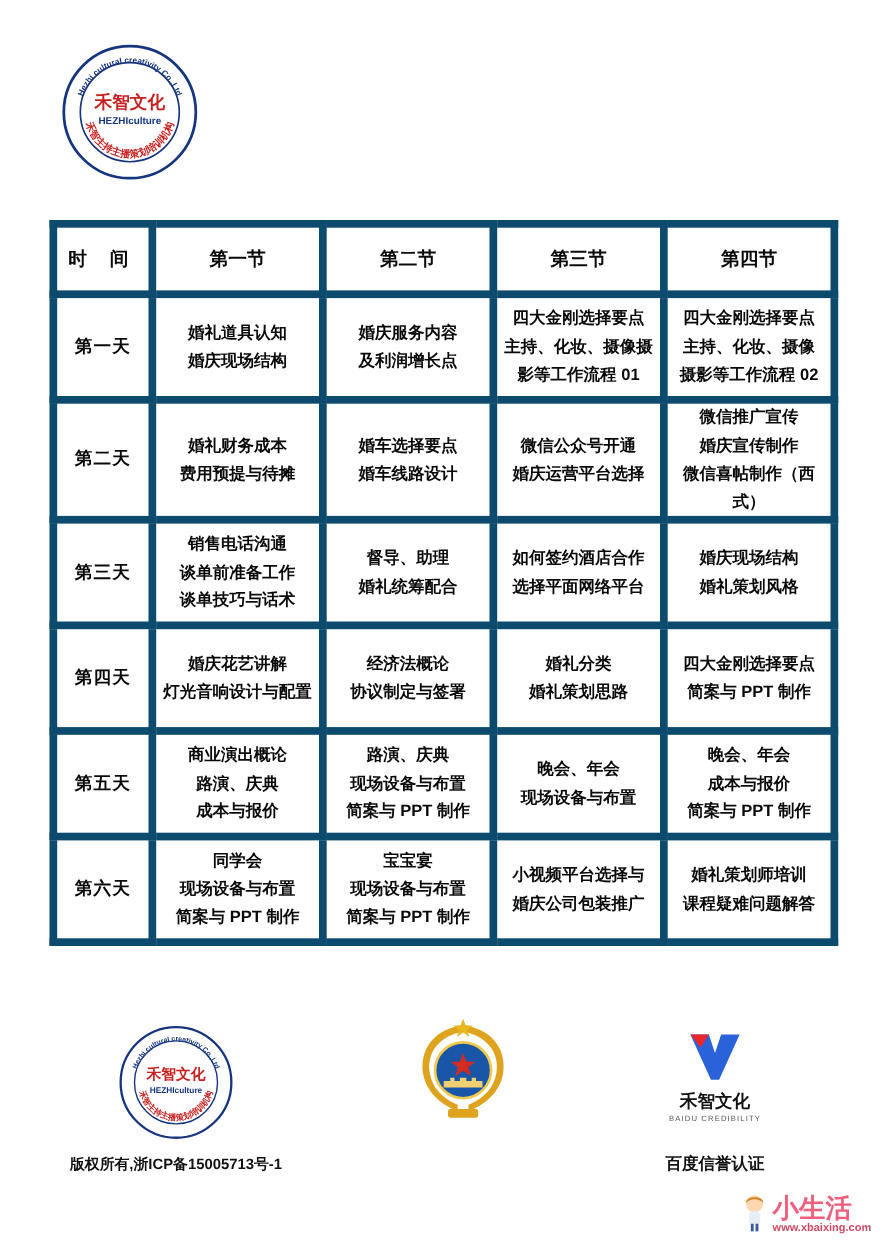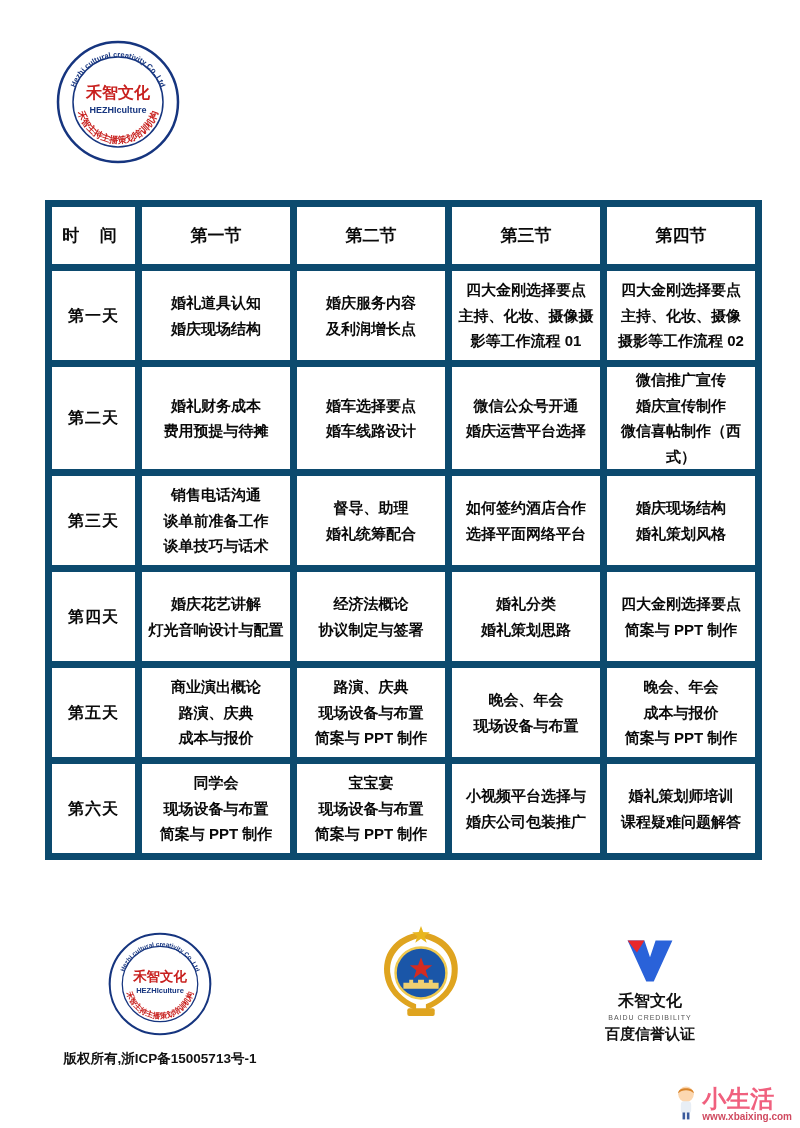--- a/index.html
+++ b/index.html
@@ -35,21 +35,21 @@
   
   .footer-col { position:absolute; display:flex; flex-direction:column; align-items:center; }
   .footer-company { left:55px; top:932px; width:210px; }
   .footer-police  { left:315px; top:926px; width:212px; }
   .footer-baidu   { left:595px; top:936px; width:110px; }
 
   .copyright-text { margin-top:14px; font-size:13.5px; font-weight:700; color:#111; white-space:nowrap; }
   .police-number  { margin-top:14px; font-size:14.5px; font-weight:700; color:#000; white-space:nowrap; }
   .baidu-name-cn  { margin-top:5px; font-size:16px; font-weight:700; color:#111; }
   .baidu-name-en  { margin-top:2px; font-size:7px; letter-spacing:1px; color:#555; }
-  .baidu-cert     { margin-top:4px; font-size:15px; font-weight:700; color:#111;font-family:Liberation Serif, serif; }
+  .baidu-cert     { margin-top:28px; font-size:15px; font-weight:700; color:#111;font-family:Liberation Serif, serif; }
 
   
   .watermark { position:absolute; right:8px; bottom:6px; display:flex; align-items:flex-end; gap:3px; }
   .watermark-texts { display:flex; flex-direction:column; align-items:flex-start; line-height:1.05; }
   .watermark-name { font-size:24px; font-weight:900; color:#f0607e;margin-top:40px; }
   .watermark-url  { font-size:10px; font-weight:700; color:#d04a60; }
 </style>
 </head>
 <body>
 

